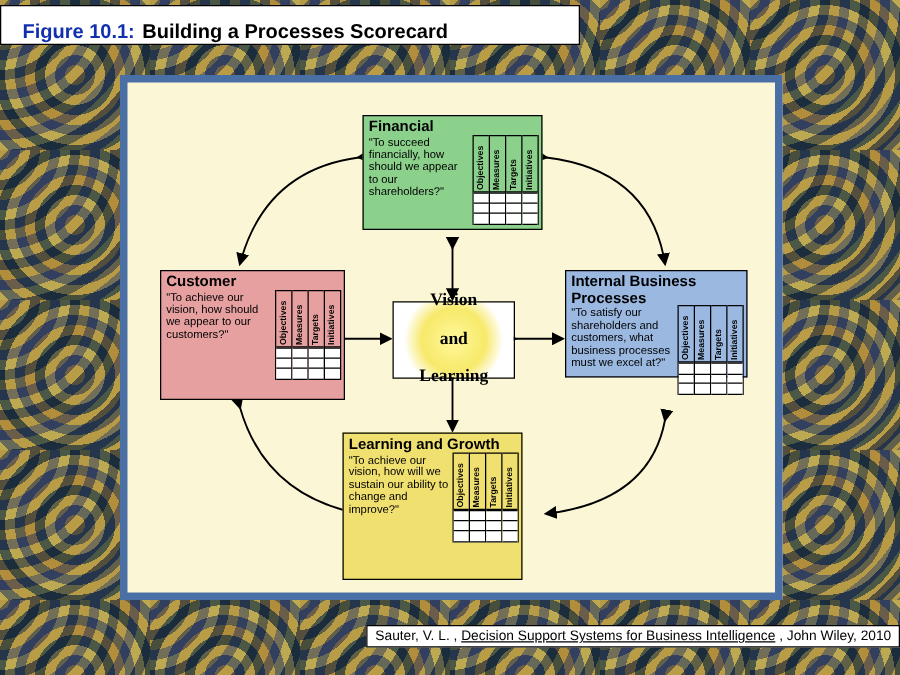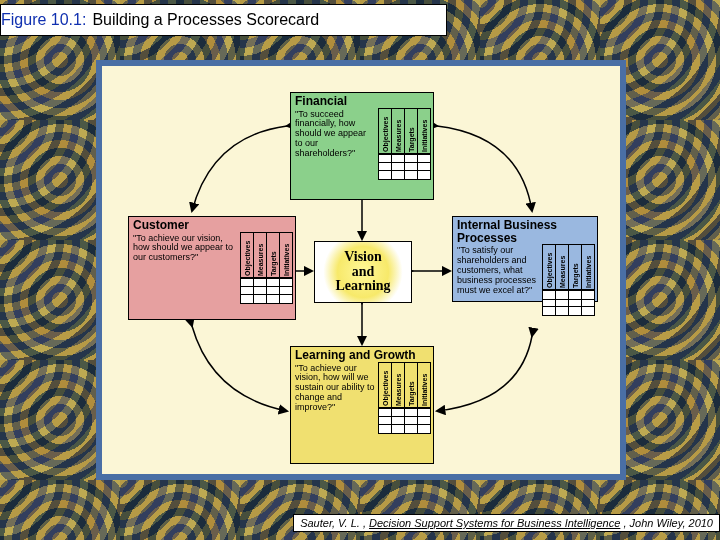--- a/index.html
+++ b/index.html
@@ -8,35 +8,35 @@
     background:
       repeating-radial-gradient(circle at 0 0,#a89060 0 8px,#586078 8px 16px,#b0a070 16px 24px,#405060 24px 32px),
       repeating-radial-gradient(circle at 60px 60px,#a89060 0 8px,#586078 8px 16px,#b0a070 16px 24px,#405060 24px 32px);
     background-size:120px 120px;
     background-blend-mode:overlay;
     background-color:#6b6f6a;
   }
   .title-banner{
     position:absolute;left:0;top:4px;width:445px;height:30px;
     background:#fff;border:1px solid #000;
-    display:flex;align-items:center;padding-left:0;
-    font-weight:normal;font-size:16px;color:#000;
+    display:flex;align-items:flex-end;padding-left:17px;
+    font-weight:bold;font-size:16px;color:#000;
   }
   .title-banner .fig{color:#1030b0;}
   .title-banner .sep{color:#1030b0;margin-right:6px;}
   .panel{
     position:absolute;left:96px;top:60px;width:530px;height:420px;
     background:#fbf6d6;border:6px solid #4a6fa5;box-sizing:border-box;
   }
   svg.arrows{position:absolute;left:0;top:0;width:100%;height:100%;pointer-events:none;}
   .center-box{
     position:absolute;left:212px;top:175px;width:96px;height:60px;
     background:radial-gradient(circle,#fff89a 0%,#f7e96a 45%,#fff 70%,#fff 100%);
     border:1px solid #000;display:flex;flex-direction:column;align-items:center;justify-content:center;
-    font-family:"Times New Roman",serif;font-weight:bold;font-size:14px;line-height:1.05;
+    font-family:"Times New Roman",serif;font-weight:bold;font-size:14px;line-height:1.05;gap:16px;
   }
   .perspective{
     position:absolute;border:1px solid #000;box-sizing:border-box;
     font-family:Arial,Helvetica,sans-serif;
   }
   .perspective .hdr{
     font-weight:bold;font-size:12px;padding:2px 4px 0 4px;line-height:1.05;
     font-family:Arial,Helvetica,sans-serif;
   }
   .perspective .body{display:flex;align-items:stretch;}
@@ -56,27 +56,27 @@
     height:42px;display:flex;align-items:center;justify-content:flex-start;
     border-bottom:1px solid #000;border-top:1px solid #000;background:rgba(255,255,255,0);
     padding:1px 0;
   }
   .perspective .grid .cells{height:24px;border-top:1px solid #000;border-bottom:1px solid #000;
     background:
       linear-gradient(#000,#000) 0 33%/100% 1px no-repeat,
       linear-gradient(#000,#000) 0 66%/100% 1px no-repeat,
       #fff;
   }
-  .p-fin{left:188px;top:26px;width:144px;height:108px;background:#8bd08b;}
-  .p-cus{left:26px;top:150px;width:168px;height:104px;background:#e6a0a0;}
+  .p-fin{left:188px;top:26px;width:144px;height:92px;background:#8bd08b;}
+  .p-cus{left:26px;top:150px;width:148px;height:104px;background:#e6a0a0;}
   .p-ibp{left:350px;top:150px;width:146px;height:86px;background:#9ab8e0;}
-  .p-lng{left:188px;top:280px;width:144px;height:118px;background:#f0e070;}
+  .p-lng{left:172px;top:280px;width:144px;height:118px;background:#f0e070;}
   .citation{
-    position:absolute;right:0;bottom:8px;background:#fff;border:1px solid #000;
-    font-size:11px;padding:2px 6px;color:#000;font-style:italic;
+    position:absolute;right:0;bottom:22px;background:#fff;border:1px solid #000;
+    font-size:11px;padding:2px 6px;color:#000;
   }
   .citation .src{text-decoration:underline;}
 </style>
 </head>
 <body>
 
 <div class="bg">
 
   <div class="title-banner">
     <span class="fig">Figure 10.1</span>

